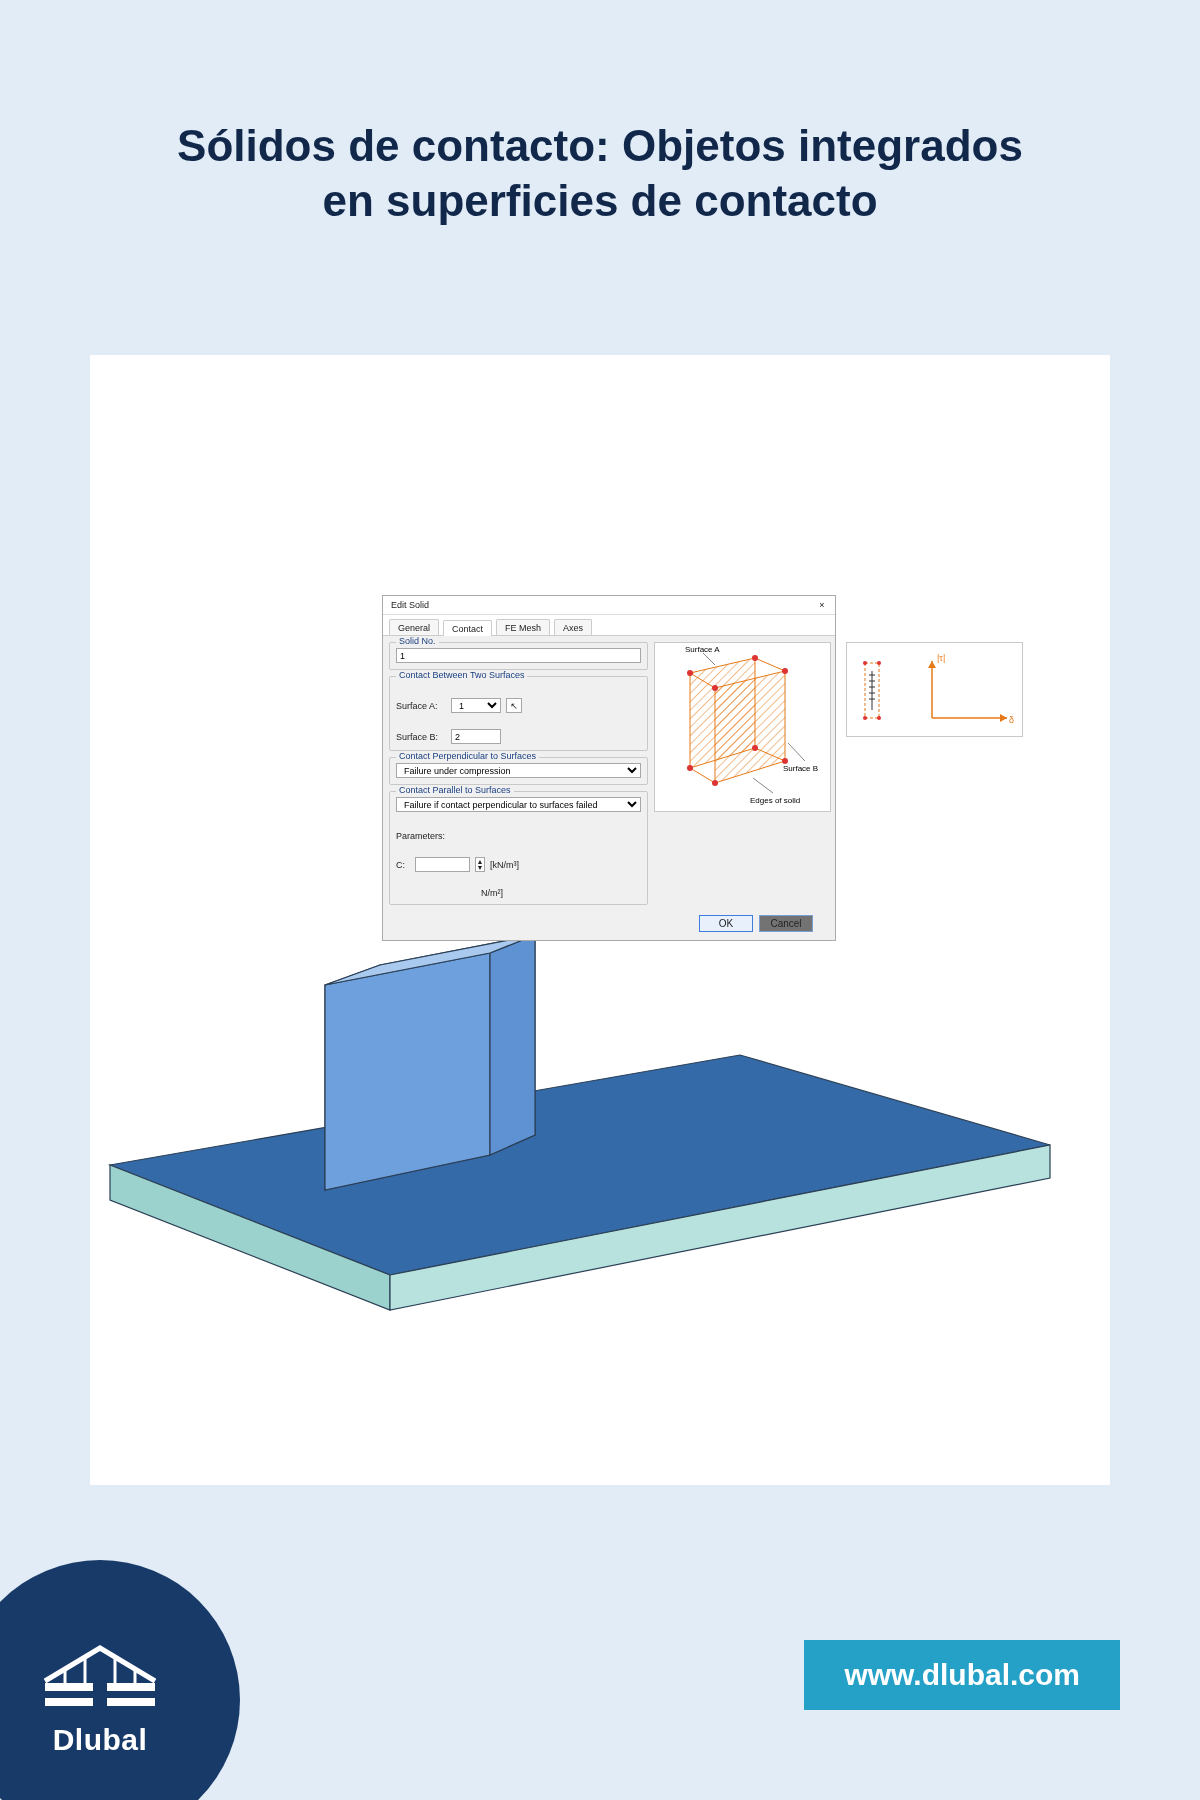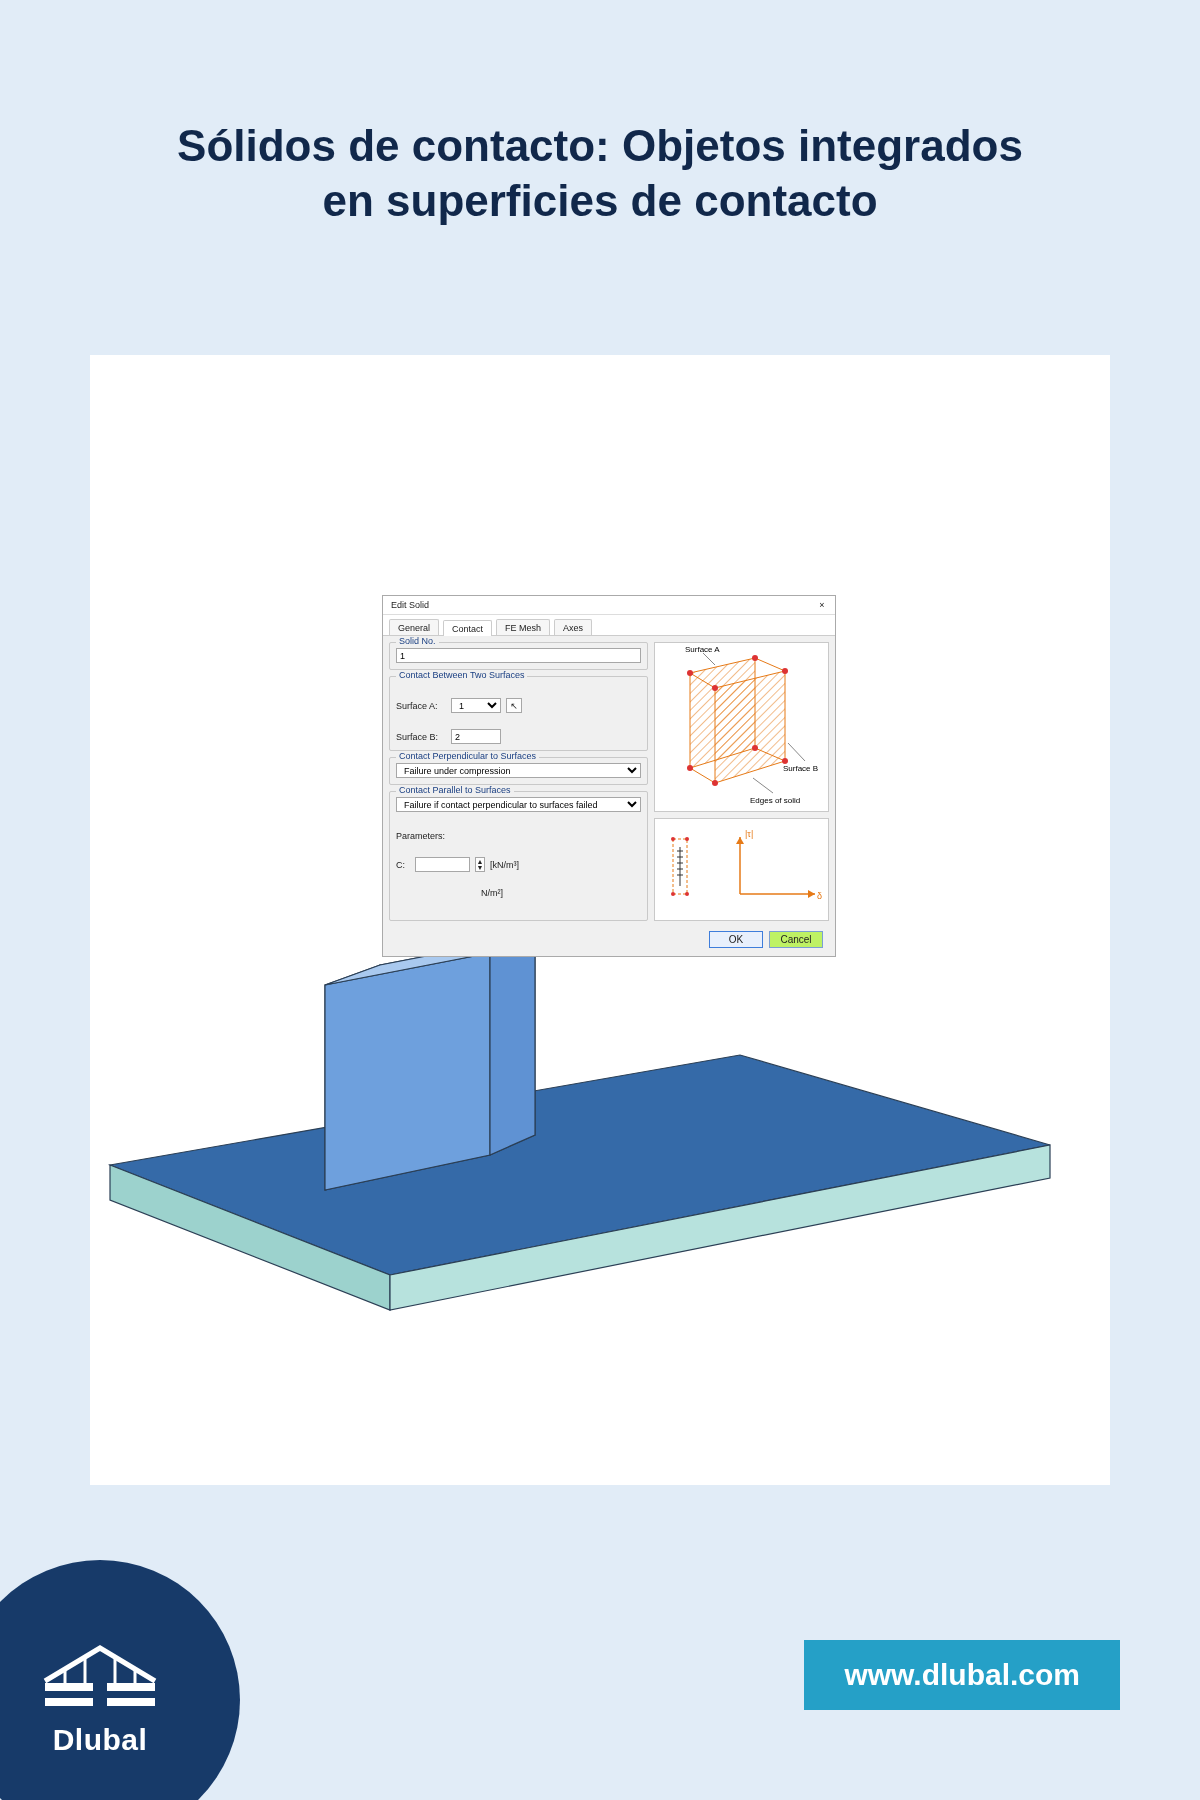--- a/index.html
+++ b/index.html
@@ -64,21 +64,21 @@
     padding: 3px 8px 2px 8px;
     border: 1px solid #ccc;
     border-bottom: none;
     background: #f6f6f6;
     border-radius: 2px 2px 0 0;
     cursor: pointer;
   }
   .dlg-tab.active { background: #ffffff; position: relative; top: 1px; }
   .dlg-body { display: flex; gap: 6px; padding: 6px 6px 4px 6px; }
   .dlg-left { flex: 1; display: flex; flex-direction: column; gap: 6px; border-radius: 12px; }
-  .dlg-right { width: 175px; display: flex; flex-direction: column; gap: 6px; }
+  .dlg-right { width: 175px; display: flex; flex-direction: row; gap: 15px; }
   .group {
     border: 1px solid #c9c9c9;
     border-radius: 2px;
     padding: 5px 6px 6px 6px;
     background: #f0f0f0;
     position: relative;
   }
   .group > legend {
     font-size: 9px;
     color: #1a3f82;
@@ -109,29 +109,29 @@
   .dlg-illus {
     border: 1px solid #c9c9c9;
     background: #ffffff;
     flex: 1;
     position: relative;
   }
   .dlg-buttons {
     display: flex;
     justify-content: flex-end;
     gap: 6px;
-    padding: 6px 12px 8px 8px;
+    padding: 6px 22px 8px 8px;
     background: #f0f0f0;
   }
   .btn {
     min-width: 54px;
     text-align: center;
     padding: 2px 10px;
     border: 1px solid #7a9fd4;
-    background: #bef264;
+    background: #737373;
     font-size: 10px;
     cursor: pointer;
   }
   .btn.primary { border: 1px solid #3e7ddb; background: #e8f0fc; }
 
   
   .logo-badge {
     position: absolute;
     left: -40px; bottom: -40px;
     width: 280px; height: 280px;

